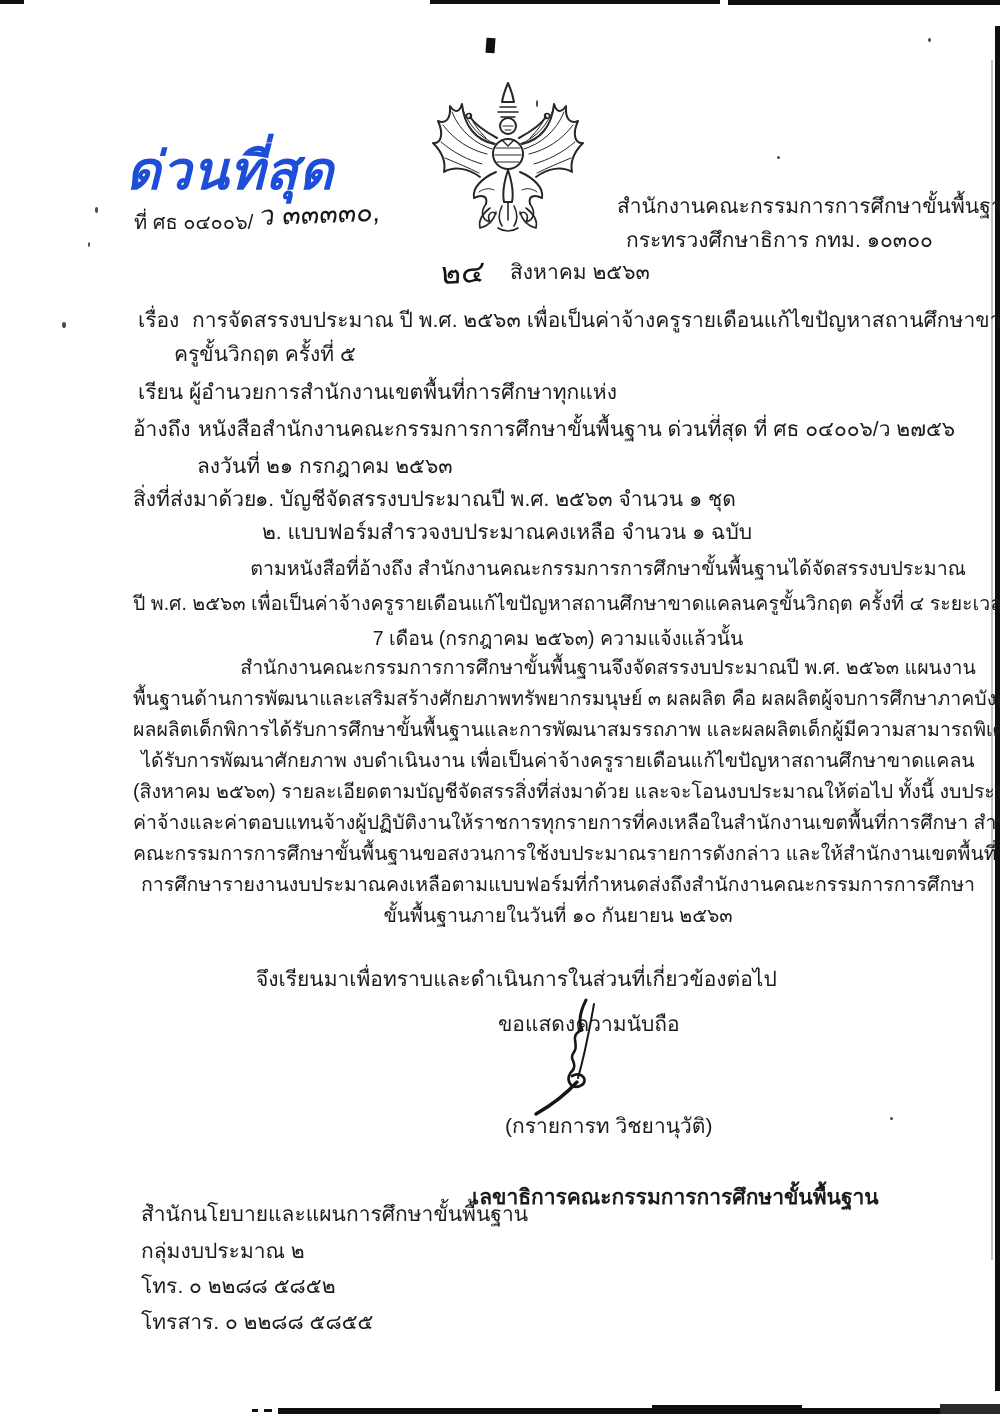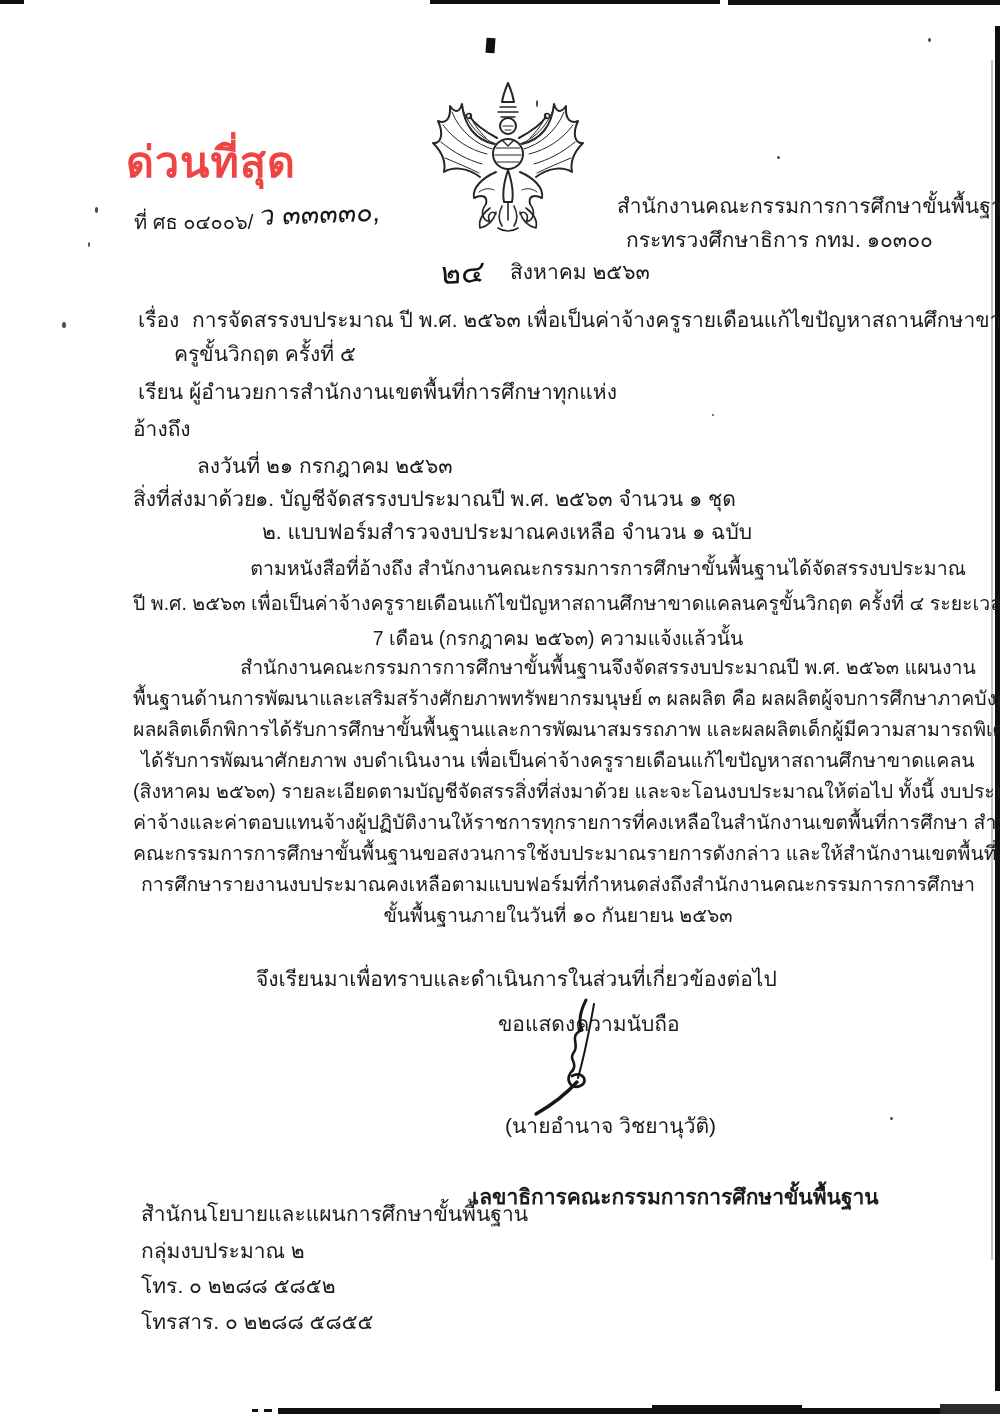--- a/index.html
+++ b/index.html
@@ -3,21 +3,21 @@
 <meta charset="utf-8">
 <style>
   html,body{margin:0;padding:0;background:#e8e8e8;}
   .page{
     position:relative;width:1000px;height:1415px;margin:0 auto;
     background:#ffffff;overflow:hidden;color:#1b1b1b;
     font-family:"Liberation Sans","DejaVu Sans",sans-serif;
   }
   .abs{position:absolute;}
   .t{font-size:21px;white-space:nowrap;line-height:1.3;}
-  .urgency{font-size:43px;font-weight:700;color:#ef4444;letter-spacing:1px;}
+  .urgency{font-size:53px;font-weight:700;color:#1d4ed8;letter-spacing:1px;font-style:italic;}
   .refline{font-size:20px;white-space:nowrap;}
   .hand{display:inline-block;font-size:27px;transform:skewX(-7deg) rotate(-2deg);position:relative;top:-6px;margin-left:7px;color:#161616;}
   .hand-date{font-size:31px;transform:skewX(-6deg) rotate(-3deg);color:#161616;white-space:nowrap;}
   .para{width:850px;text-align:center;}
   .pline{white-space:nowrap;height:35px;font-size:19.5px;}
   .pline2{white-space:nowrap;height:31px;font-size:19.5px;}
   .indent{padding-left:100px;}
   .bold{font-weight:700;}
   .speck{position:absolute;background:#4a4a4a;border-radius:50%;}
   .bar{position:absolute;background:#101010;}
@@ -109,20 +109,21 @@
   <div class="abs t" style="left:510px;top:258px;">สิงหาคม ๒๕๖๓</div>
 
   <div class="abs t" style="left:138px;top:306px;">เรื่อง</div>
   <div class="abs t" style="left:192px;top:306px;">การจัดสรรงบประมาณ ปี พ.ศ. ๒๕๖๓ เพื่อเป็นค่าจ้างครูรายเดือนแก้ไขปัญหาสถานศึกษาขาดแคลน</div>
   <div class="abs t" style="left:174px;top:340px;">ครูขั้นวิกฤต ครั้งที่ ๕</div>
 
   <div class="abs t" style="left:138px;top:378px;">เรียน</div>
   <div class="abs t" style="left:189px;top:378px;">ผู้อำนวยการสำนักงานเขตพื้นที่การศึกษาทุกแห่ง</div>
 
   <div class="abs t" style="left:133px;top:415px;">อ้างถึง</div>
+  <div class="abs t" style="left:198px;top:415px;">หนังสือสำนักงานคณะกรรมการการศึกษาขั้นพื้นฐาน ด่วนที่สุด ที่ ศธ ๐๔๐๐๖/ว ๒๗๕๖</div>
   <div class="abs t" style="left:197px;top:452px;">ลงวันที่ ๒๑ กรกฎาคม ๒๕๖๓</div>
 
   <div class="abs t" style="left:133px;top:485px;">สิ่งที่ส่งมาด้วย</div>
   <div class="abs t" style="left:255px;top:485px;">๑. บัญชีจัดสรรงบประมาณปี พ.ศ. ๒๕๖๓ จำนวน ๑ ชุด</div>
   <div class="abs t" style="left:262px;top:518px;text-align:center;">๒. แบบฟอร์มสำรวจงบประมาณคงเหลือ  จำนวน ๑ ฉบับ</div>
 
   <div class="abs para" style="left:133px;top:553px;">
     <div class="pline indent">ตามหนังสือที่อ้างถึง สำนักงานคณะกรรมการการศึกษาขั้นพื้นฐานได้จัดสรรงบประมาณ</div>
     <div class="pline">ปี พ.ศ. ๒๕๖๓ เพื่อเป็นค่าจ้างครูรายเดือนแก้ไขปัญหาสถานศึกษาขาดแคลนครูขั้นวิกฤต ครั้งที่ ๔ ระยะเวลา</div>
     <div class="pline">7 เดือน (กรกฎาคม ๒๕๖๓) ความแจ้งแล้วนั้น</div>
@@ -147,21 +148,21 @@
   <div class="abs" style="left:520px;top:998px;">
     <svg width="120" height="120" viewBox="0 0 120 120" fill="none" stroke="#161616" stroke-linecap="round">
       <path d="M66,2 C60,14 58,24 62,32" stroke-width="3"></path>
       <path d="M62,32 C48,38 60,46 54,54 C48,62 58,64 53,72" stroke-width="2.6"></path>
       <path d="M53,72 C44,80 50,92 60,88 C70,84 62,72 52,78" stroke-width="2.8"></path>
       <path d="M57,84 C46,96 30,108 16,116" stroke-width="3.4"></path>
       <path d="M74,6 C70,28 66,52 58,80" stroke-width="2"></path>
     </svg>
   </div>
 
-  <div class="abs t" style="left:505px;top:1112px;">(นายอำนาจ  วิชยานุวัติ)</div>
+  <div class="abs t" style="left:505px;top:1112px;">(กรายการท  วิชยานุวัติ)</div>
   <div class="abs t bold" style="left:472px;top:1183px;">เลขาธิการคณะกรรมการการศึกษาขั้นพื้นฐาน</div>
 
   <div class="abs t" style="left:141px;top:1200px;">สำนักนโยบายและแผนการศึกษาขั้นพื้นฐาน</div>
   <div class="abs t" style="left:141px;top:1237px;">กลุ่มงบประมาณ ๒</div>
   <div class="abs t" style="left:141px;top:1272px;">โทร. ๐ ๒๒๘๘ ๕๘๕๒</div>
   <div class="abs t" style="left:141px;top:1308px;">โทรสาร. ๐ ๒๒๘๘ ๕๘๕๕</div>
 
 </div>
 
 </body></html>

